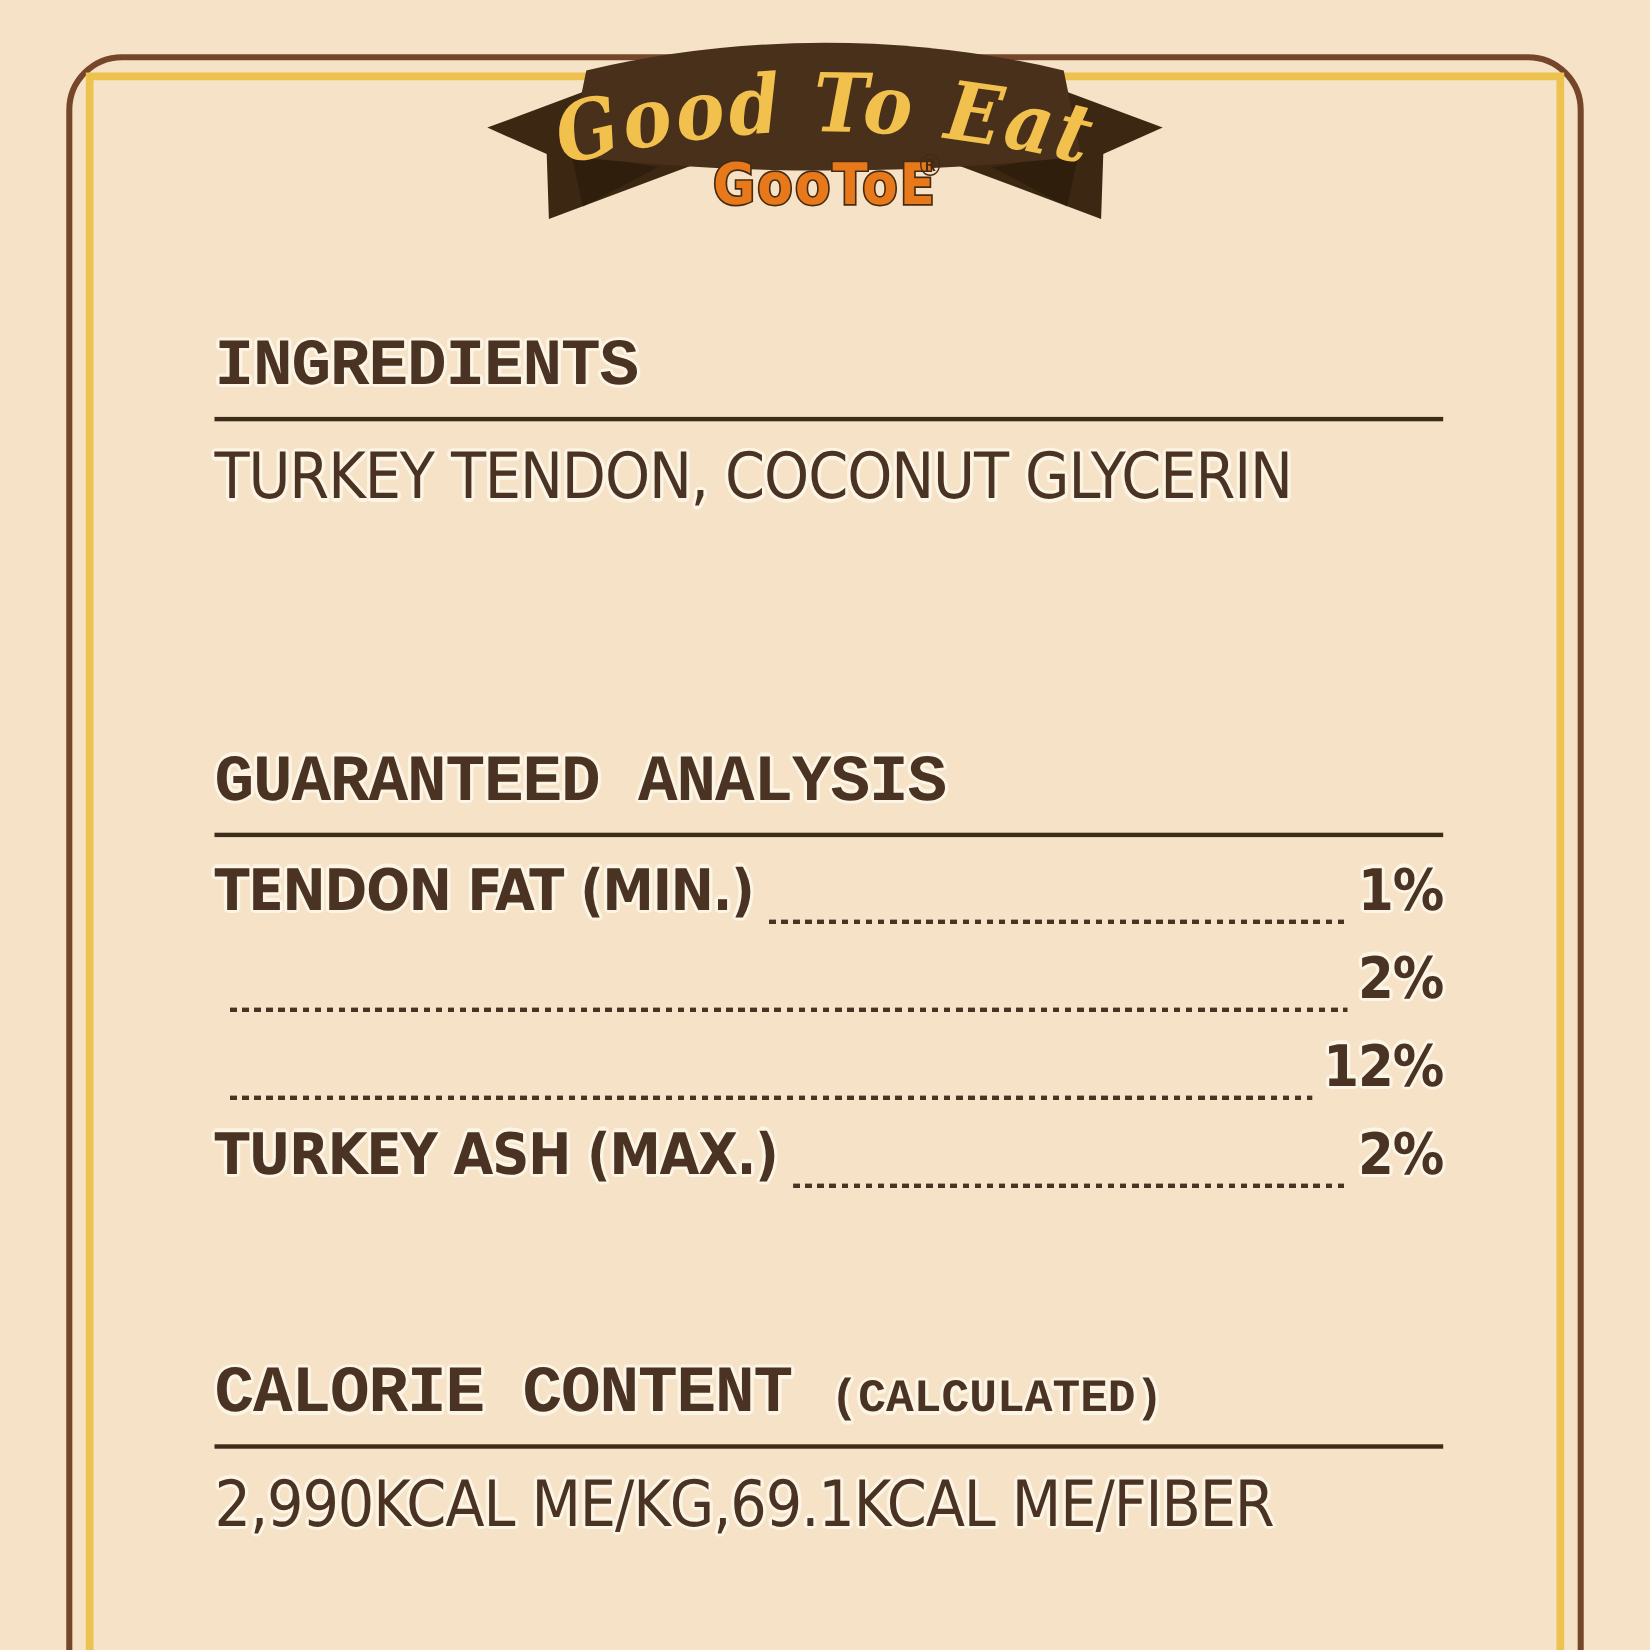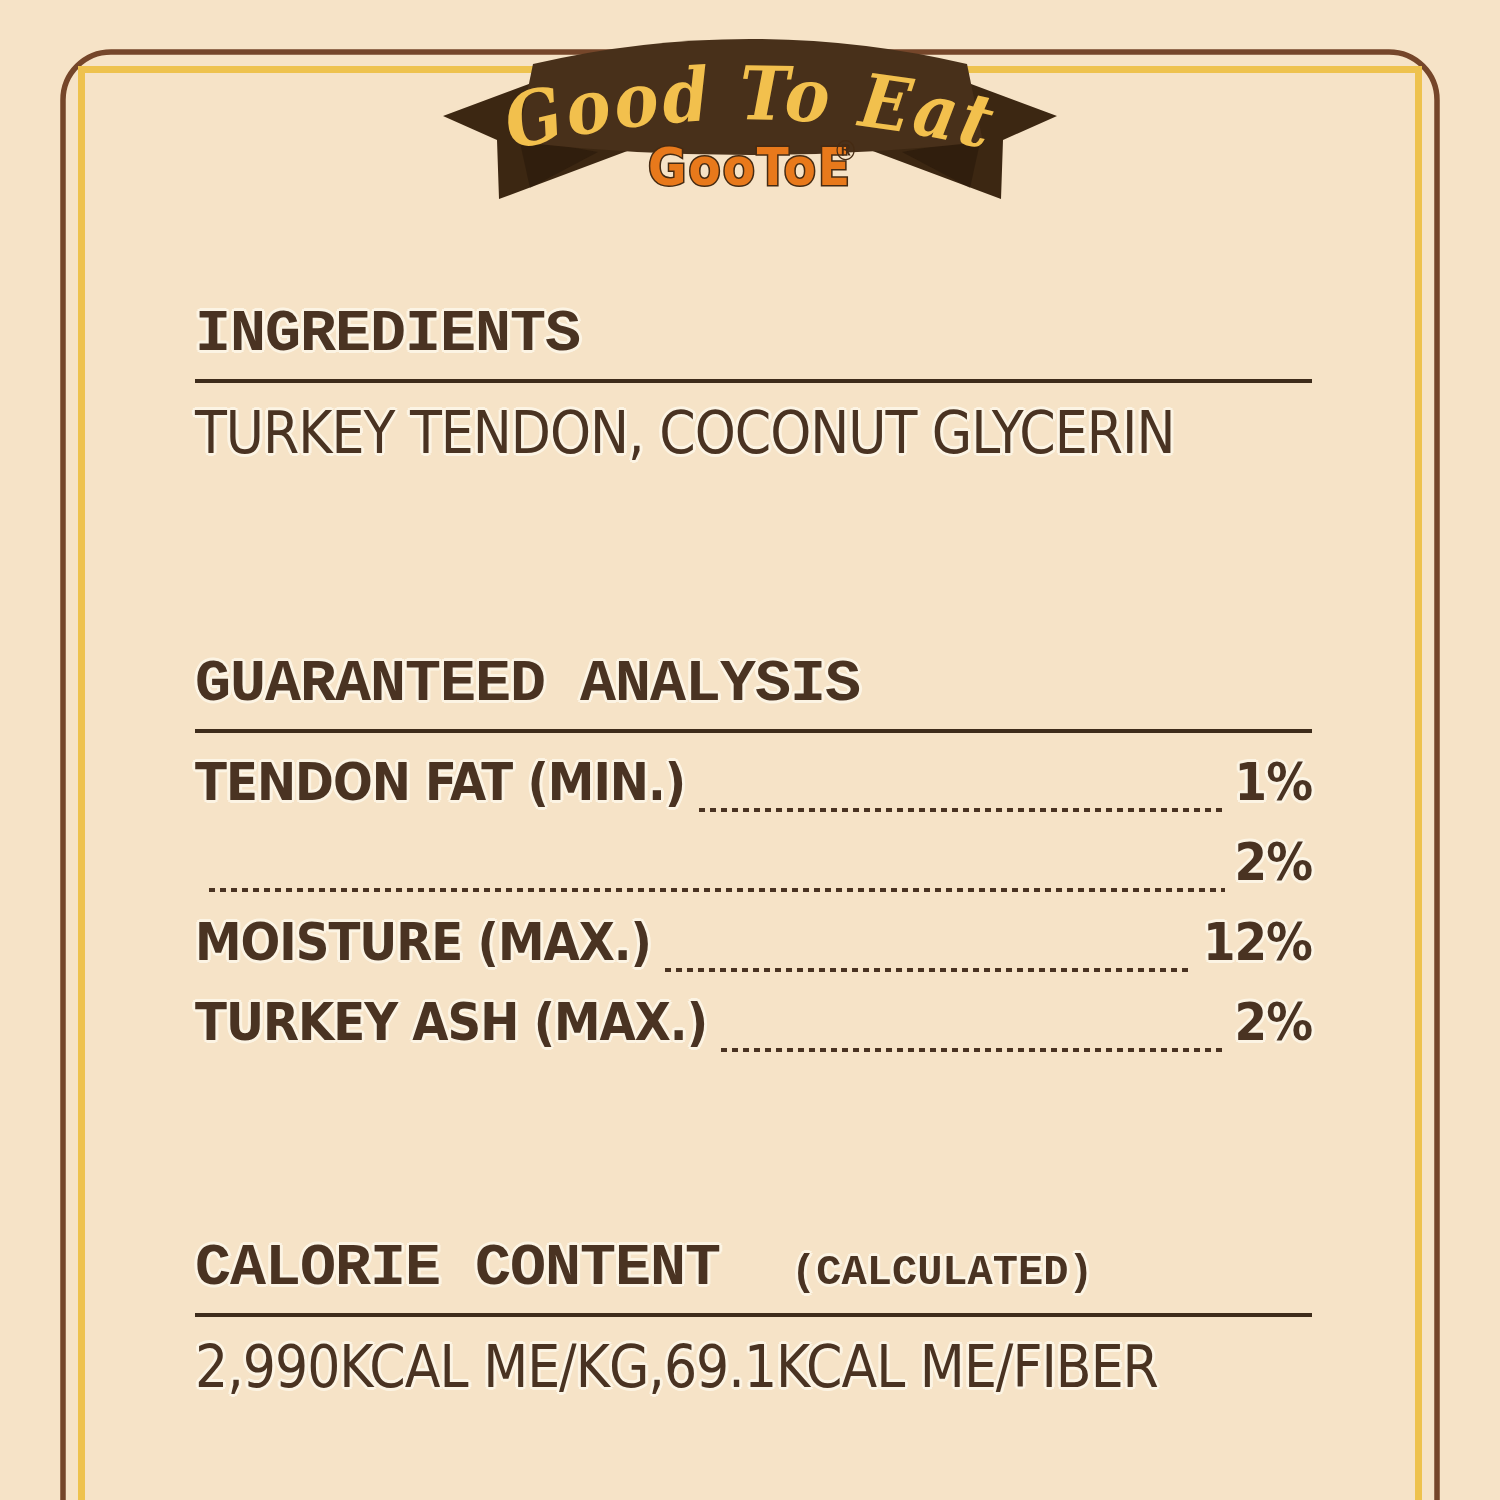--- a/index.html
+++ b/index.html
@@ -52,27 +52,27 @@
   }
   .halo{
     text-shadow:
       3px 0 0 var(--halo), -3px 0 0 var(--halo),
       0 3px 0 var(--halo), 0 -3px 0 var(--halo),
       2px 2px 0 var(--halo), -2px 2px 0 var(--halo),
       2px -2px 0 var(--halo), -2px -2px 0 var(--halo);
   }
   .section{position:absolute;left:195px;width:1117px;}
   .sec-ingredients{top:300px;}
-  .sec-analysis{top:650px;}
+  .sec-analysis{top:678px;}
   .sec-calorie{top:1234px;}
   h2{
     margin:0;font-size:60px;line-height:1.15;
     font-weight:bold;letter-spacing:-1px;color:var(--ink);font-family:Liberation Mono, monospace;
   }
-  h2 .subtle{font-size:42px;letter-spacing:0;margin-left:36px;}
+  h2 .subtle{font-size:42px;letter-spacing:0;}
   .divider{
     height:0;border:none;margin:10px 0 0 0;
     border-top:4px solid var(--rule);
   }
   .body-text{
     margin:17px 0 0 0;font-size:58px;line-height:1.15;
     font-weight:normal;letter-spacing:-1px;color:var(--ink);
   }
   .ga-rows{margin-top:12px;}
   .ga-row{
@@ -125,21 +125,20 @@
       <div class="ga-row">
         <span class="ga-label halo">TENDON FAT (MIN.)</span>
         <span class="ga-leader"></span>
         <span class="ga-value halo">1%</span>
       </div>
       <div class="ga-row">
         <span class="ga-leader"></span>
         <span class="ga-value halo">2%</span>
       </div>
       <div class="ga-row">
-        <span class="ga-label halo">MOISTURE (MAX.)</span>
         <span class="ga-leader"></span>
         <span class="ga-value halo">12%</span>
       </div>
       <div class="ga-row">
         <span class="ga-label halo">TURKEY ASH (MAX.)</span>
         <span class="ga-leader"></span>
         <span class="ga-value halo">2%</span>
       </div>
     </div>
   </section>

